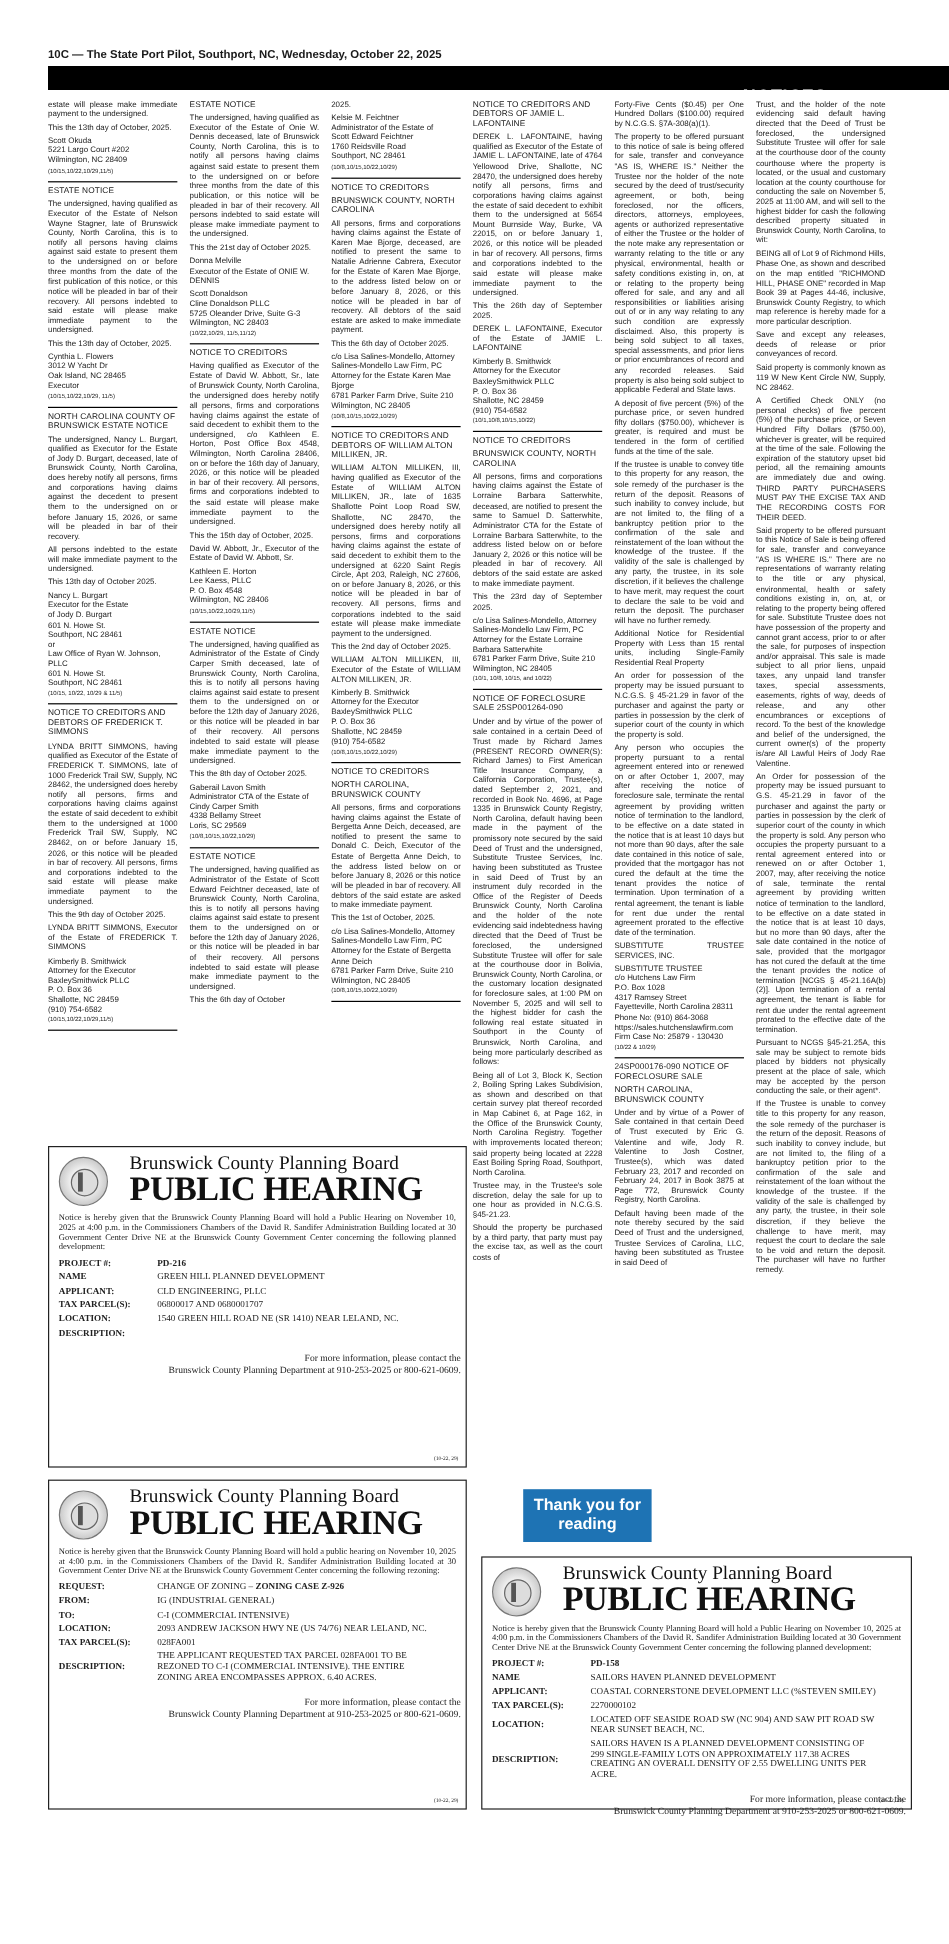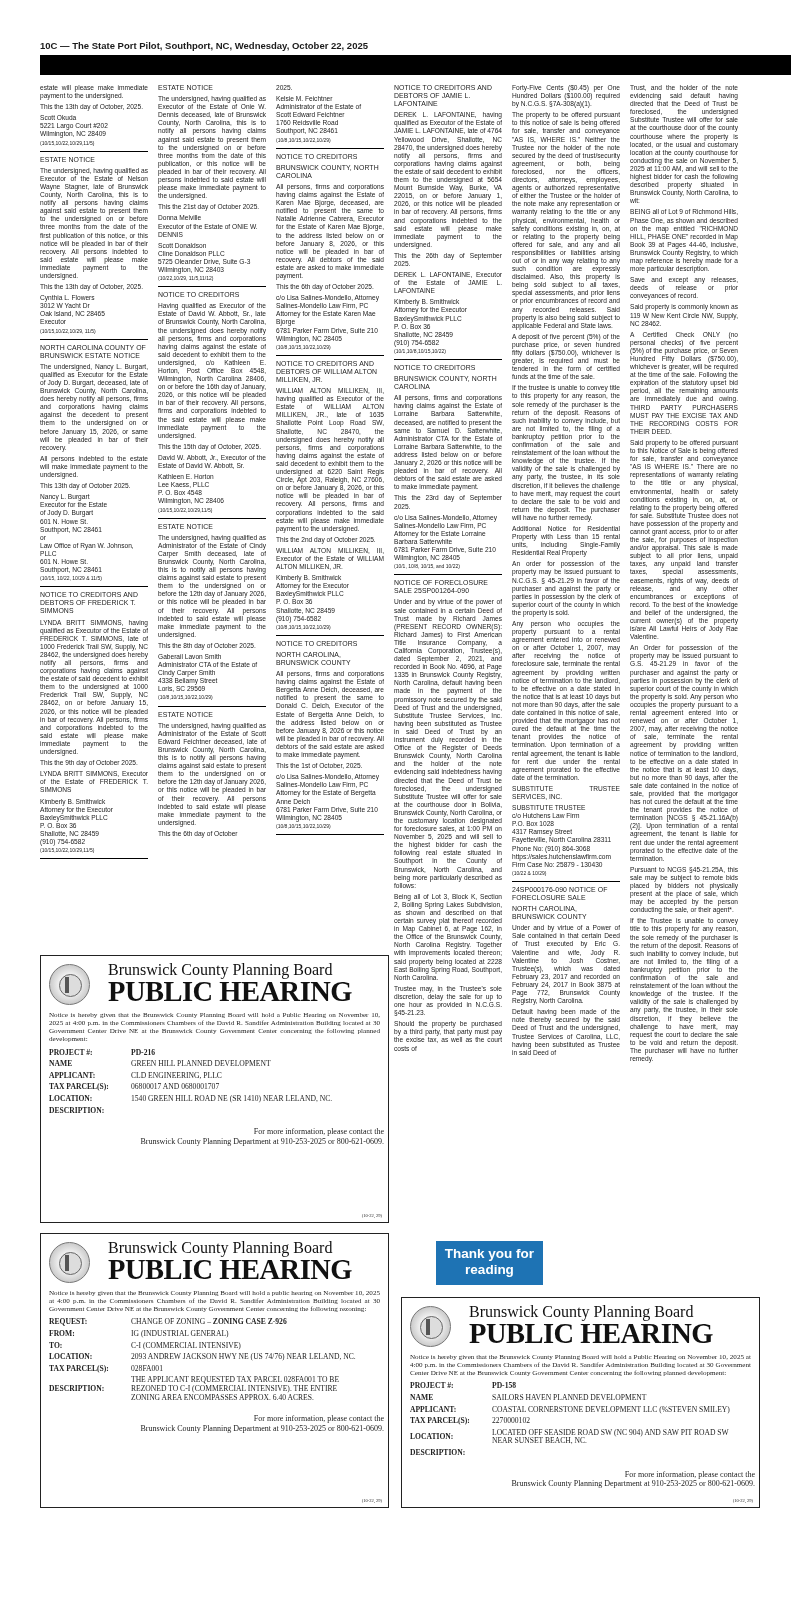--- a/index.html
+++ b/index.html
@@ -282,16 +282,17 @@
     <div class="ad-row">
       <div class="ad-lab">TAX PARCEL(S):</div>
       <div class="ad-val">2270000102</div>
     </div>
     <div class="ad-row">
       <div class="ad-lab">LOCATION:</div>
       <div class="ad-val">LOCATED OFF SEASIDE ROAD SW (NC 904) AND SAW PIT ROAD SW NEAR SUNSET BEACH, NC.</div>
     </div>
     <div class="ad-row">
       <div class="ad-lab">DESCRIPTION:</div>
+      <div class="ad-val">SAILORS HAVEN IS A PLANNED DEVELOPMENT CONSISTING OF 299 SINGLE-FAMILY LOTS ON APPROXIMATELY 117.38 ACRES CREATING AN OVERALL DENSITY OF 2.55 DWELLING UNITS PER ACRE.</div>
     </div>
     <div class="ad-contact"><span>For more information, please contact the</span><br><span>Brunswick County Planning Department at 910-253-2025 or 800-621-0609.</span></div>
     <div class="ad-stamp">(10-22, 29)</div>
   </div>
 
 </body></html>

